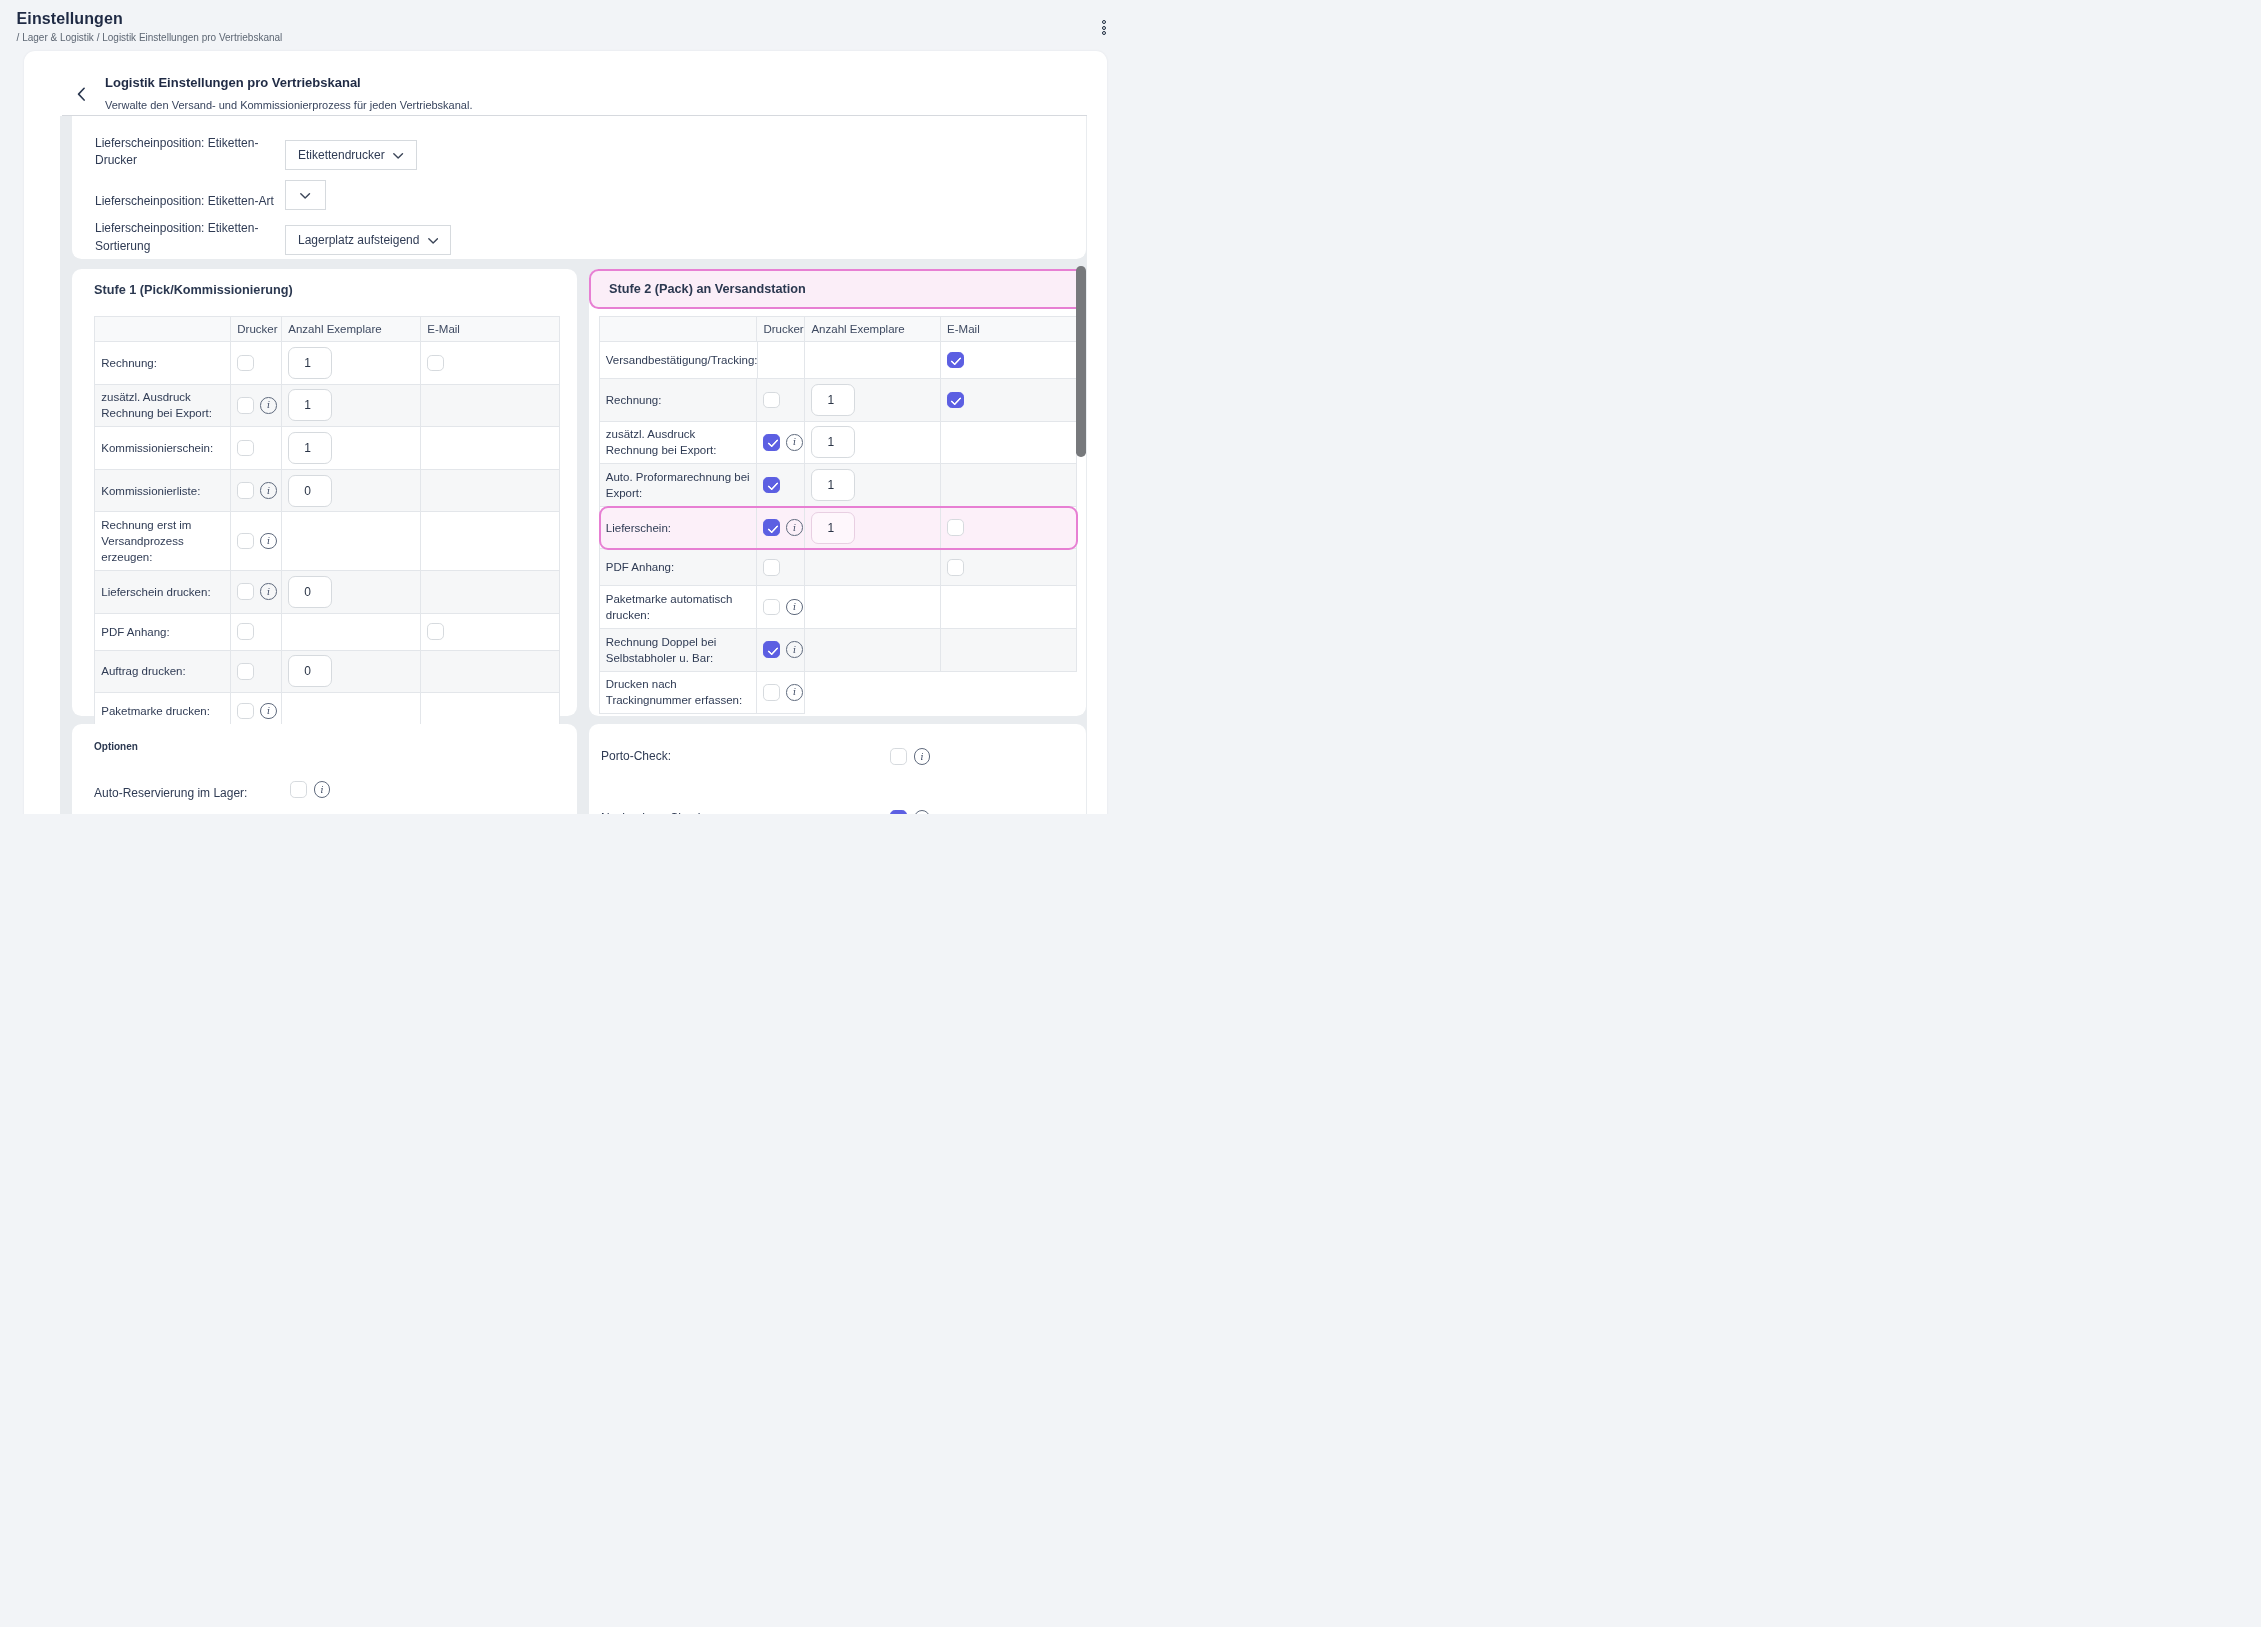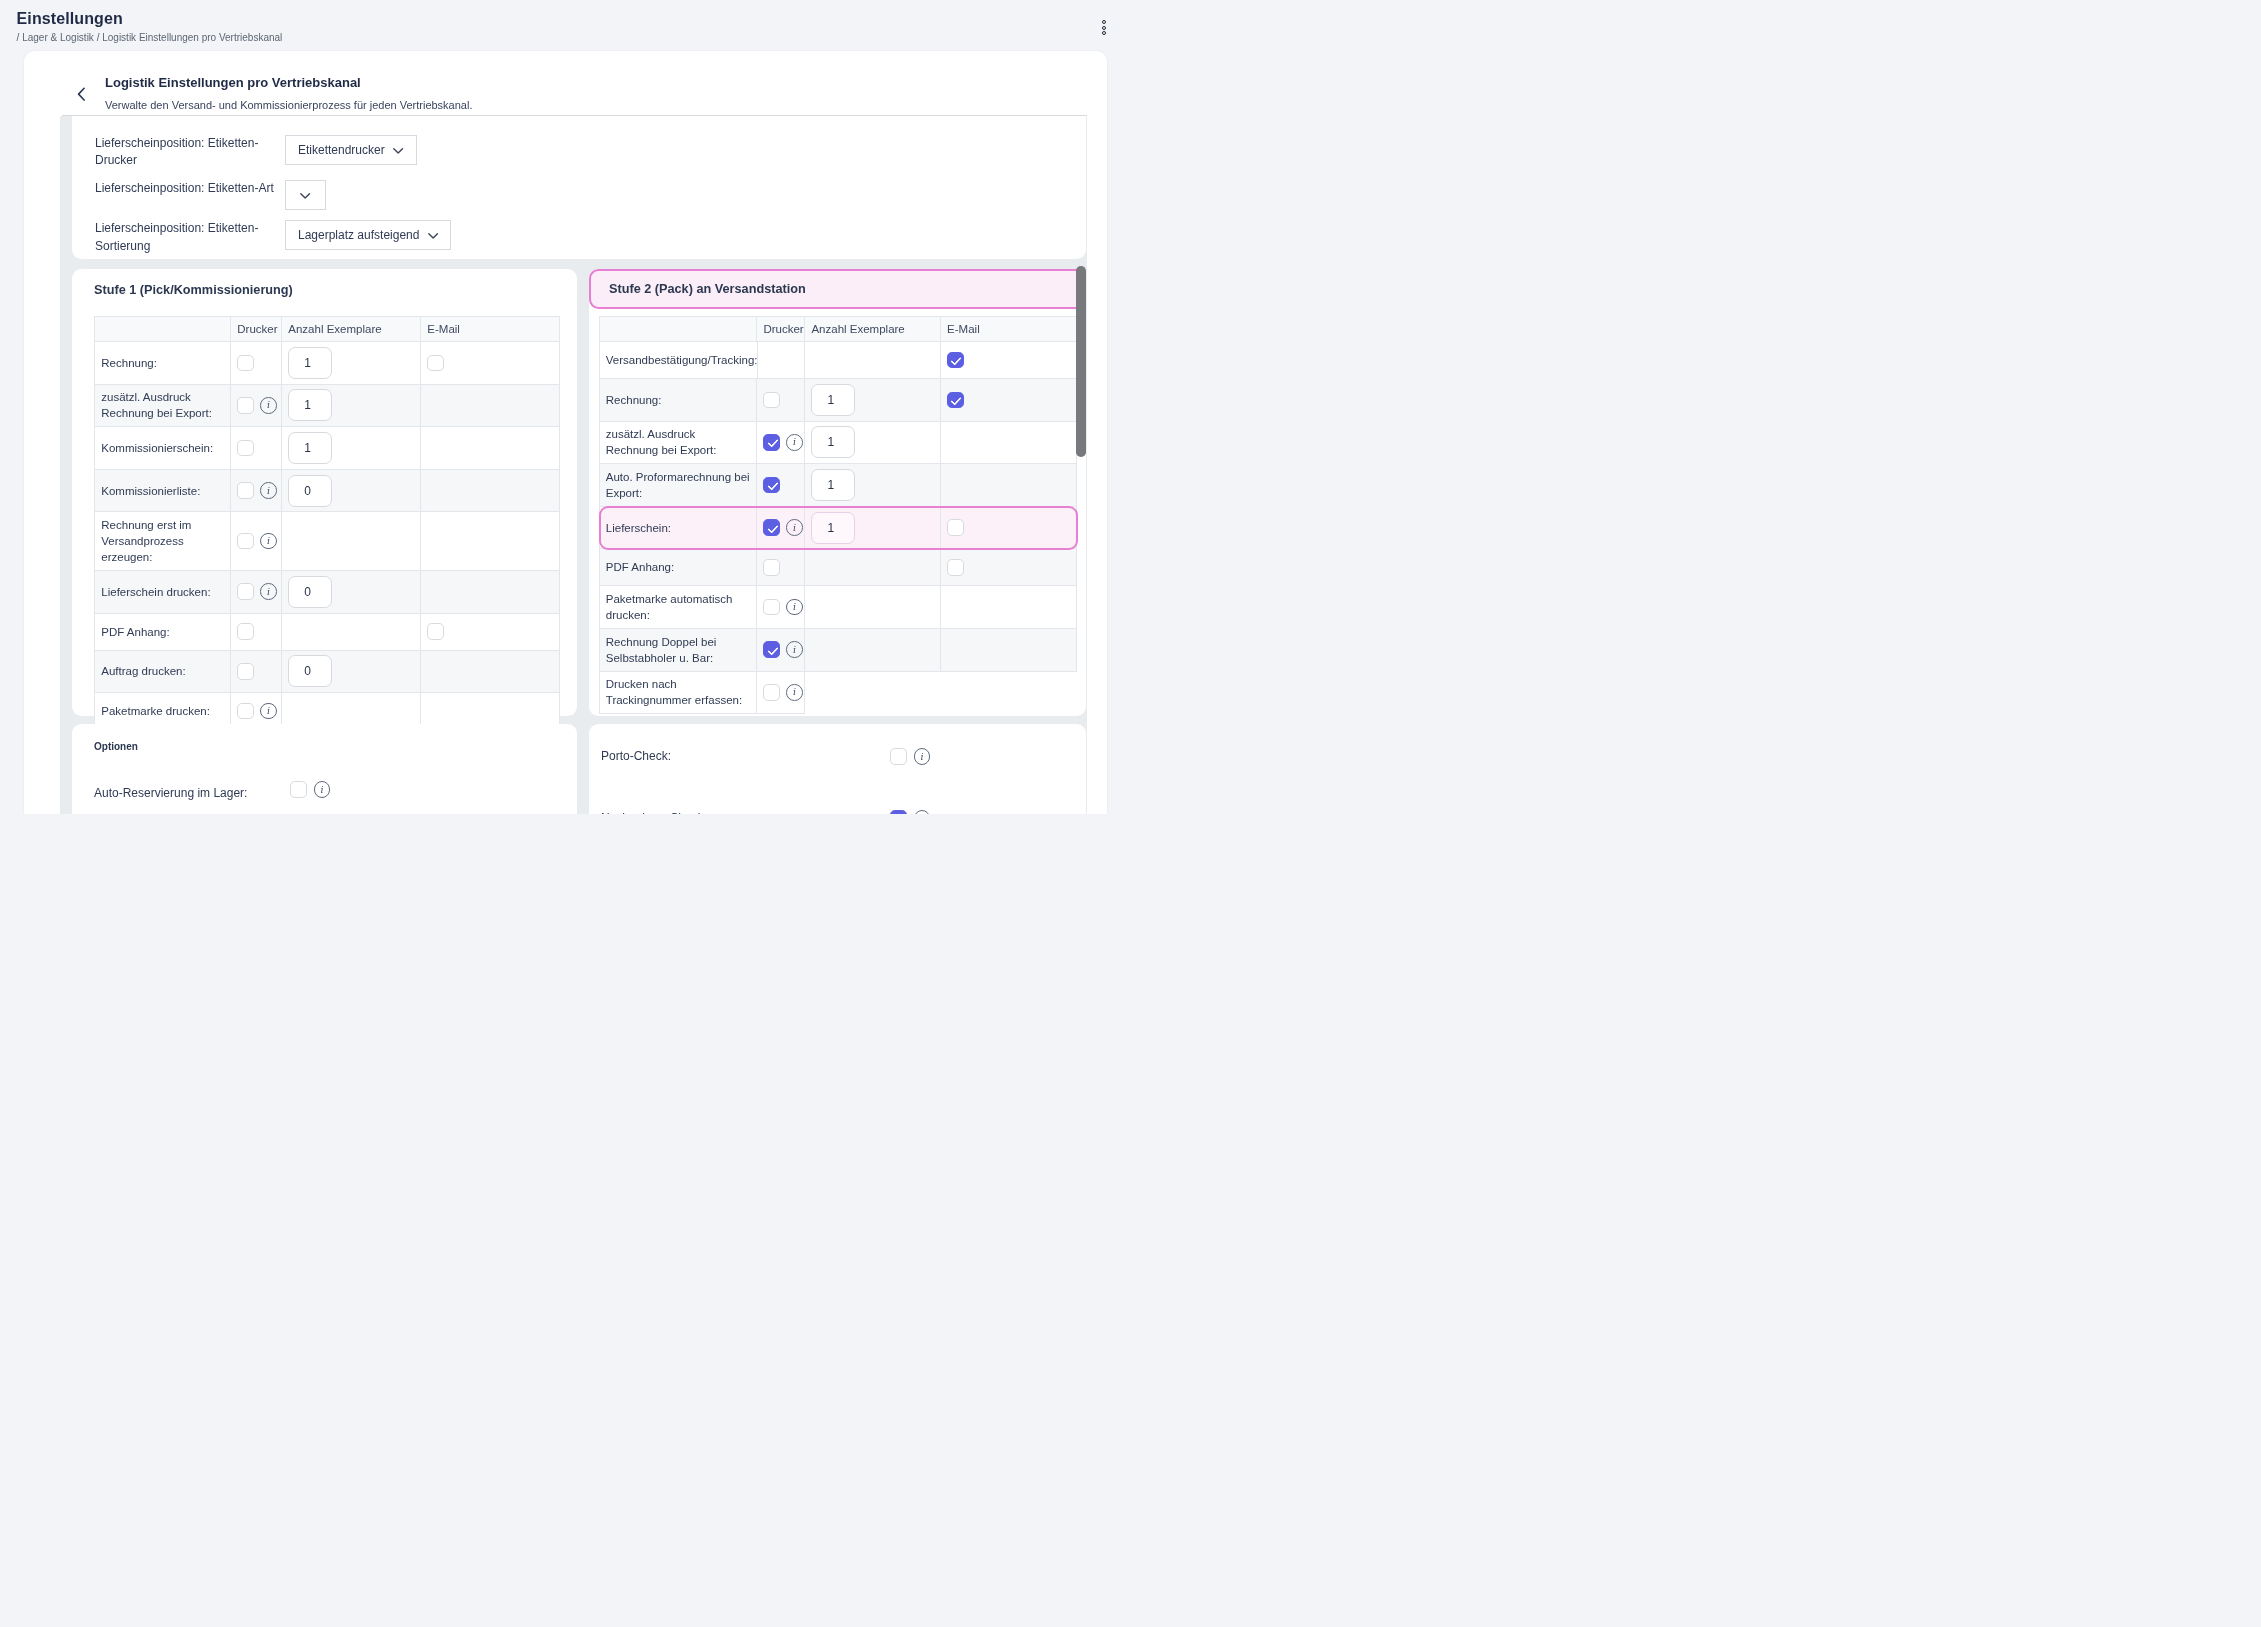--- a/index.html
+++ b/index.html
@@ -33,21 +33,21 @@
   .pdivider{position:absolute;left:38px;top:64px;width:1025px;height:0.8px;background:#d6d9de}
 
   
   .content{position:absolute;left:36px;top:65px;width:1027px;height:711px;background:var(--content-bg)}
   .card{position:absolute;background:#fff;border-radius:9.5px}
   .card.cut-top{border-radius:0 0 9.5px 9.5px}
   .card.cut-bottom{border-radius:9.5px 9.5px 0 0}
 
   
   .form-card{left:12px;top:0;width:1014px;height:143px;padding:19px 0 0 23px;overflow:hidden}
-  .form-row{display:flex;align-items:flex-start;margin-bottom:10.3px}
+  .form-row{display:flex;align-items:flex-end;margin-bottom:10.3px}
   .form-row .flabel{width:190px;padding-right:8px;font-size:12px;line-height:17.4px;color:var(--txt)}
   .select{display:inline-flex;align-items:center;gap:8.7px;height:30px;border:0.8px solid var(--ctl-border);border-radius:0;background:#fff;padding:0 12px;font-size:12px;color:var(--txt);cursor:pointer}
   .select.empty{width:41px;justify-content:center;padding:0}
 
   
   .stage1-card{left:12px;top:153px;width:505px;height:447px}
   .stage2-card{left:529px;top:153px;width:497px;height:447px}
   .stage-title{position:absolute;left:22px;top:14.3px;font-size:12.7px;font-weight:bold;color:#2b3850}
   .pinkbox{position:absolute;left:0;top:0;width:100%;height:40px;border:2.4px solid var(--pink-border);background:#fbeef8;border-radius:9.5px;display:flex;align-items:center;padding-left:18px}
   .pinkbox .stage-title{position:static}

